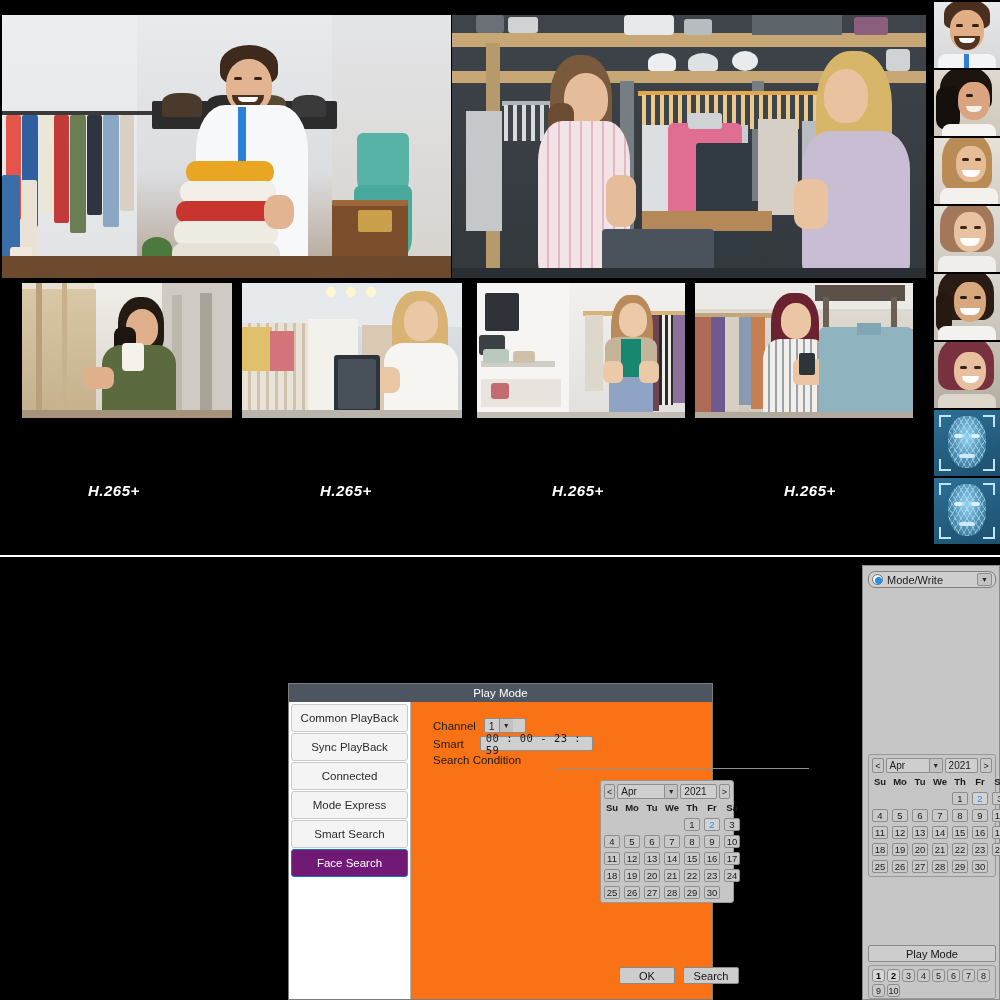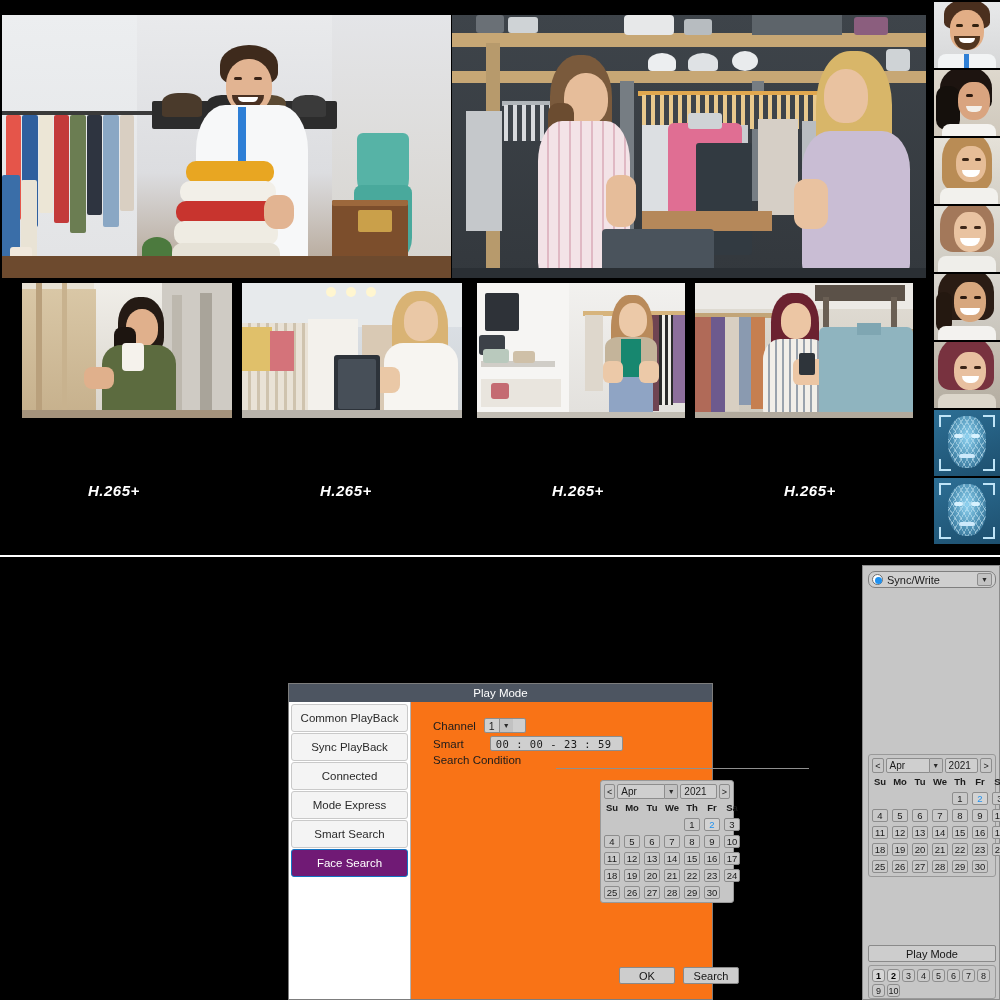--- a/index.html
+++ b/index.html
@@ -542,21 +542,21 @@
           <div class="field-row" style="left:22px;top:16px;">
             <span class="field-label">Channel</span>
             <span class="combo" style="margin-left:8px;width:42px;">
               <span class="val">1</span>
               <span class="arrow">▼</span>
             </span>
           </div>
 
           <div class="field-row" style="left:22px;top:34px;">
             <span class="field-label">Smart</span>
-            <span class="textbox" style="margin-left:26px;width:133px;">00 : 00   -   23 : 59</span>
+            <span class="textbox" style="margin-left:16px;width:113px;">00 : 00   -   23 : 59</span>
           </div>
 
           <div class="field-row" style="left:22px;top:52px;">
             <span class="field-label">Search Condition</span>
           </div>
           <div class="sep-line" style="left:145px;top:66px;width:253px;"></div>
 
           <div class="calendar" style="left:189px;top:78px;width:134px;">
             <div class="cal-head">
               <div class="cal-nav">&lt;</div>
@@ -614,21 +614,21 @@
 
           <div class="dlg-btn" style="left:208px;top:265px;">OK</div>
           <div class="dlg-btn" style="left:272px;top:265px;">Search</div>
         </div>
       </div>
     </div>
 
     <div class="rightpanel" style="left:862px;top:8px;">
       <div class="rw-combo">
         <span class="rw-radio"></span>
-        <span class="rw-label">Sync/Write</span>
+        <span class="rw-label">Mode/Write</span>
         <span class="rw-arrow">▼</span>
       </div>
 
       <div class="calendar" style="left:5px;top:188px;width:128px;">
         <div class="cal-head">
           <div class="cal-nav">&lt;</div>
           <div style="display:flex;">
             <div class="cal-mon" style="width:44px;">Apr</div>
             <div class="cal-mon-arrow">▼</div>
           </div>

